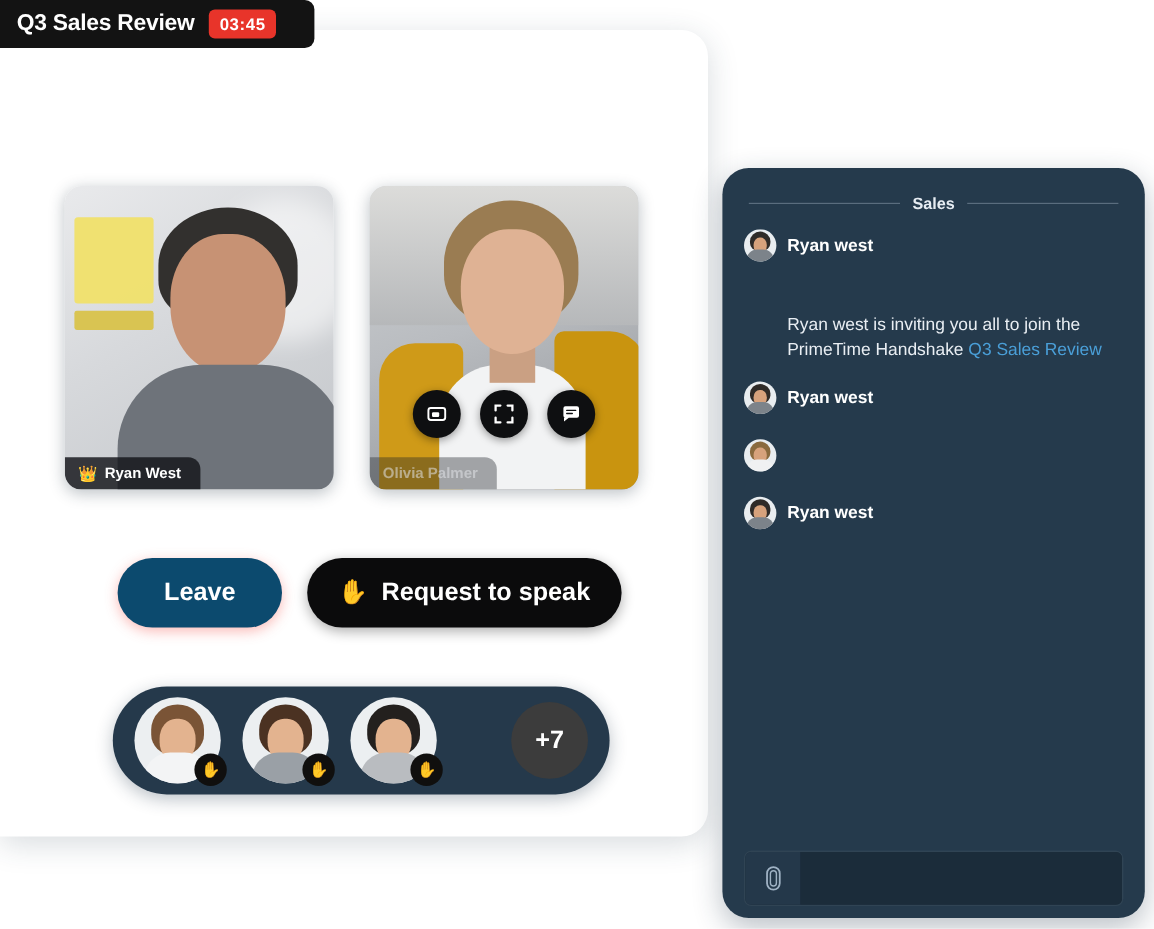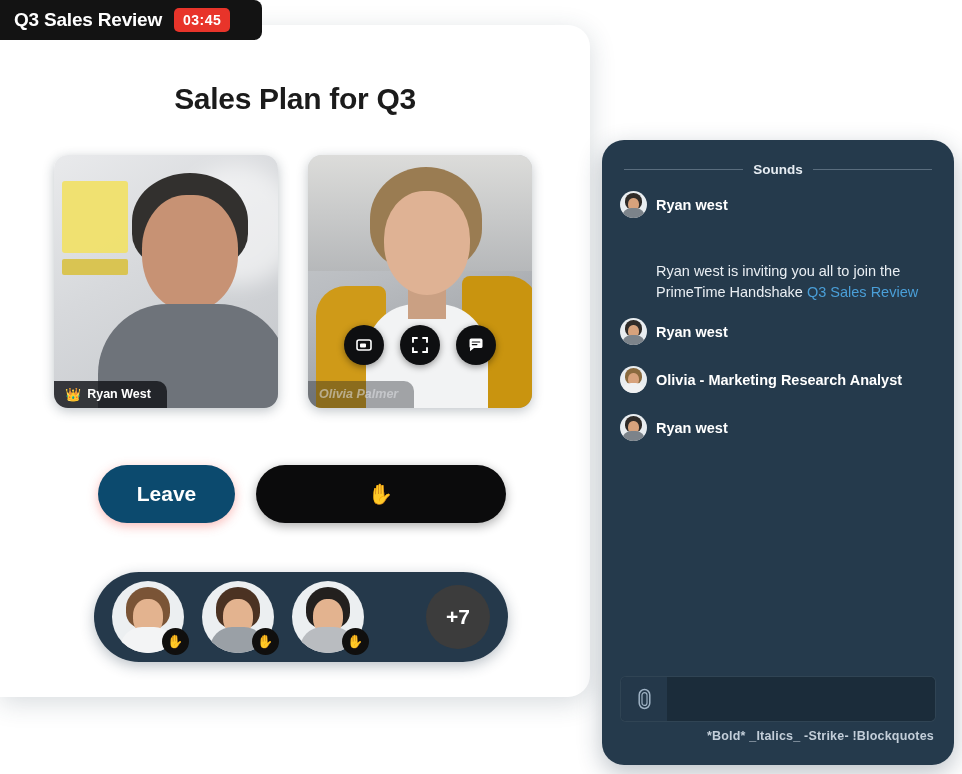--- a/index.html
+++ b/index.html
@@ -89,21 +89,21 @@
   .p2-cardR { position: absolute; right: -6px; bottom: 0; width: 76px; height: 132px; background: #c9940f; border-radius: 8px 30px 0 0; }
   .p2-office { position: absolute; left: 0; top: 0; width: 100%; height: 46%; background: linear-gradient(180deg,#dcdcda,#b6b8ba); }
 
   .name-chip {
     position: absolute; left: 0; bottom: 0;
     display: flex; align-items: center; gap: 6px;
     padding: 6px 16px 7px 11px;
     background: rgba(18,20,24,0.82);
     border-radius: 0 10px 0 0;
   }
-  .name-chip.faded { background: rgba(30,34,40,0.38); font-style: italic; }
+  .name-chip.faded { background: rgba(30,34,40,0.38); }
   .name-chip .crown { font-size: 13px; line-height: 1; }
   .name-chip .nm { color: #ffffff; font-size: 12.5px; font-weight: bold; white-space: nowrap; }
   .name-chip.faded .nm { color: rgba(225,228,232,0.55); }
 
   .tile-actions {
     position: absolute; left: 0; right: 0; top: 170px;
     display: flex; justify-content: center; gap: 16px;
   }
   .circ-btn {
     width: 40px; height: 40px; border-radius: 50%;
@@ -225,21 +225,20 @@
 
 <div id="root">
 
   <div class="titlebar">
     <span class="titlebar-text">Q3 Sales Review</span>
     <span class="timer-badge">03:45</span>
   </div>
 
   <div class="main-card">
 
-    <div class="page-title">Sales Plan for Q3</div>
 
     <div class="tiles">
 
       <div class="tile tile-1">
         <div class="bg-note"></div>
         <div class="bg-note2"></div>
         <div class="bg-blur"></div>
         <div class="person-head p1-hair"></div>
         <div class="p1-neck"></div>
         <div class="person-head p1-face"></div>
@@ -282,20 +281,21 @@
         <div class="name-chip faded">
           <span class="nm">Olivia Palmer</span>
         </div>
       </div>
     </div>
 
     <div class="controls">
       <button class="btn btn-leave">Leave</button>
       <button class="btn btn-speak">
         <span class="hand-emoji">✋</span>
+        <span>Request to speak</span>
       </button>
     </div>
 
     <div class="strip">
       <div class="avatars">
         <div class="av-wrap">
           <div class="av av1">
             <div class="hair"></div>
             <div class="face"></div>
             <div class="torso"></div>
@@ -320,21 +320,21 @@
         </div>
       </div>
       <div class="more-count">+7</div>
     </div>
   </div>
 
   <div class="chat-panel">
 
     <div class="day-divider">
       <span class="ln"></span>
-      <span class="lbl">Sounds</span>
+      <span class="lbl">Sales</span>
       <span class="ln"></span>
     </div>
 
     <div class="messages">
 
       <div class="msg">
         <div class="msg-head">
           <div class="msg-av av-ryan">
             <div class="hair"></div>
             <div class="face"></div>
@@ -356,21 +356,20 @@
         </div>
       </div>
 
       <div class="msg">
         <div class="msg-head">
           <div class="msg-av av-olivia">
             <div class="hair"></div>
             <div class="face"></div>
             <div class="torso"></div>
           </div>
-          <span class="msg-name">Olivia - Marketing Research Analyst</span>
         </div>
       </div>
 
       <div class="msg">
         <div class="msg-head">
           <div class="msg-av av-ryan">
             <div class="hair"></div>
             <div class="face"></div>
             <div class="torso"></div>
           </div>
@@ -383,17 +382,16 @@
     <div class="composer-wrap">
       <div class="composer">
         <button class="attach-btn">
           <svg width="17" height="22" viewBox="0 0 17 22" fill="none">
             <rect x="3.2" y="1.6" width="10.6" height="18.8" rx="5.3" stroke="#9fb2c4" stroke-width="1.5"></rect>
             <rect x="6" y="4.6" width="5" height="12.8" rx="2.5" stroke="#9fb2c4" stroke-width="1.2"></rect>
           </svg>
         </button>
         <input class="chat-input" type="text" placeholder="" style="">
       </div>
-      <div class="format-hints">*Bold* _Italics_ -Strike- !Blockquotes</div>
     </div>
 
   </div>
 </div>
 
 </body></html>

